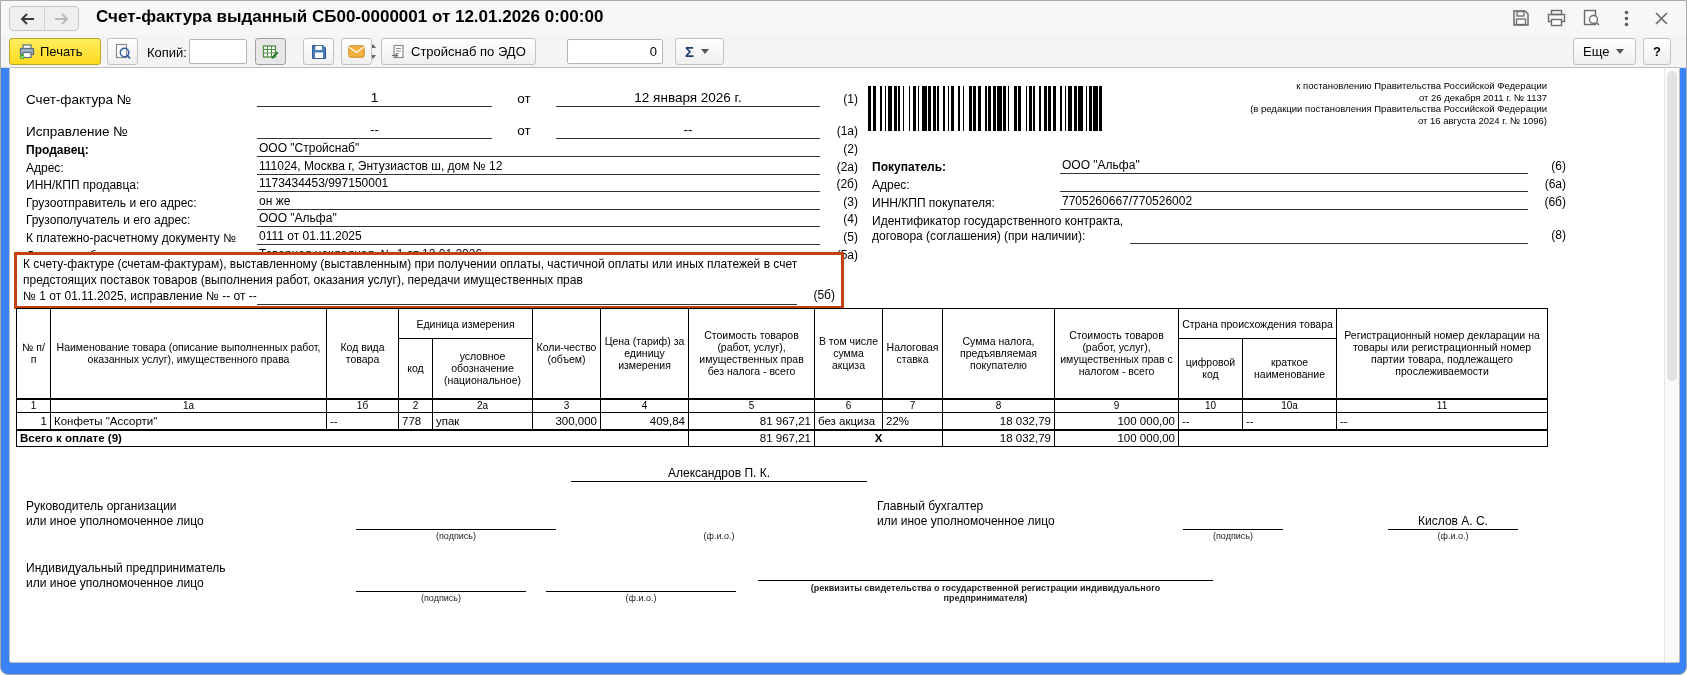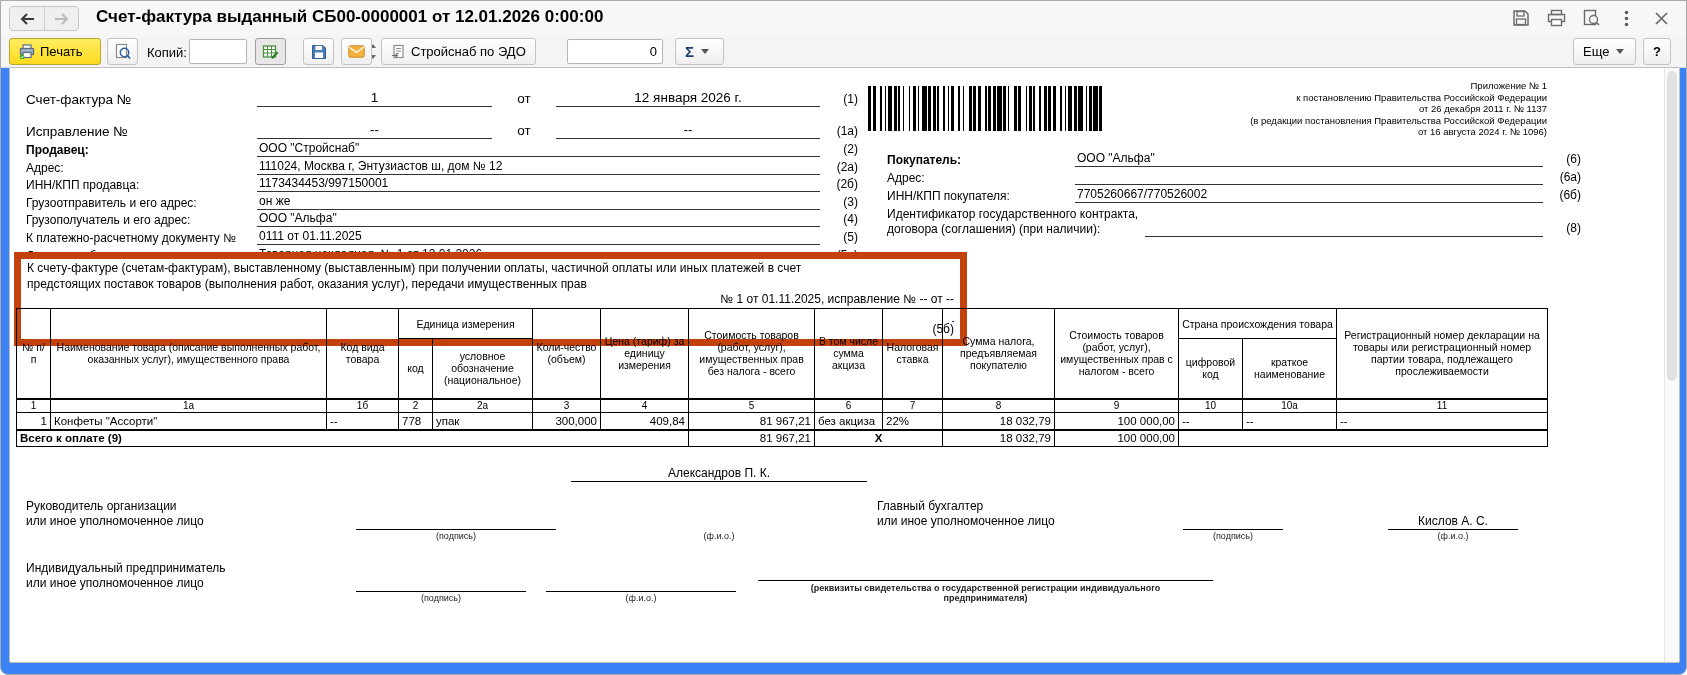--- a/index.html
+++ b/index.html
@@ -52,33 +52,33 @@
   .headrows { position:absolute; left:16px; top:22px; width:832px; }
   .hrow { display:flex; align-items:flex-end; font-size:13.5px; margin-bottom:15px; }
   .hlabel { width:231px; flex:none; }
   .hline { width:235px; flex:none; text-align:center; border-bottom:1px solid #333; padding-bottom:1px; }
   .hot { width:64px; flex:none; text-align:center; padding-bottom:1px; }
   .hline2 { flex:1; text-align:center; border-bottom:1px solid #333; padding-bottom:1px; }
   .fref { width:38px; flex:none; text-align:right; font-size:12px; padding-bottom:1px; }
 
   
   .fields-left  { position:absolute; left:16px;  top:74px;  width:832px; }
-  .fields-right { position:absolute; left:862px; top:84px;  width:694px;margin-left:15px; }
+  .fields-right { position:absolute; left:862px; top:91px;  width:694px; }
   .frow { display:flex; align-items:flex-end; font-size:12px; line-height:13px; margin-bottom:2.6px; }
   .fields-right .frow { margin-bottom:3.6px; }
   .flabel { width:231px; flex:none; }
   .fields-right .flabel { width:188px; }
   .flabel.bold { font-weight:bold; }
   .fline { flex:1; border-bottom:1px solid #333; padding:0 0 1px 2px; white-space:nowrap; overflow:hidden; min-height:14px; }
   .contract { display:flex; align-items:flex-end; font-size:12px; line-height:15px; margin-top:2px; }
   .contract-label { width:258px; flex:none; }
 
   
-  .advbox { position:absolute; left:4px; top:184px; width:953px; border:7px solid #c2410c; padding:2px 6px 1px 6px; font-size:12px; line-height:15.5px; background:#fff; }
-  .advline3 { display:flex; align-items:flex-end;flex-direction:column; }
+  .advbox { position:absolute; left:4px; top:184px; width:830px; border:3px solid #c2410c; padding:2px 6px 1px 6px; font-size:12px; line-height:15.5px; background:#fff; }
+  .advline3 { display:flex; align-items:flex-end; }
   .advline3 .fline { border-bottom:1px solid #333; }
 
   
   .inv-table { position:absolute; left:6px; top:240px; border-collapse:collapse; table-layout:fixed; width:1531px; }
   .inv-table th, .inv-table td { border:1px solid #000; font-weight:normal; text-align:center; vertical-align:middle; padding:1px 3px; overflow:hidden; }
   .inv-table thead th { font-size:10.5px; line-height:12px; }
   .th1 { height:30px; } .th2 { height:60px; }
   .tnum td { font-size:10px; height:14px; border-top:2px solid #000; padding:0 2px; }
   .tdata td { font-size:11.5px; height:17px; }
   .ttotal td { font-size:11.5px; height:17px; border-top:2px solid #000; }
@@ -242,21 +242,20 @@
       <i class="caret"></i>
     </div>
     <div class="btn btn-help">
       <span>?</span>
     </div>
   </div>
 
   <div class="doc">
 
     <div class="regnote">
-      <div>Приложение № 1</div>
       <div>к постановлению Правительства Российской Федерации</div>
       <div>от 26 декабря 2011 г. № 1137</div>
       <div>(в редакции постановления Правительства Российской Федерации</div>
       <div>от 16 августа 2024 г. № 1096)</div>
     </div>
 
     <div class="barcode"><i style="display:inline-block;height:45px;width:3px;background:#000"></i><i style="display:inline-block;height:45px;width:1.5px;background:transparent"></i><i style="display:inline-block;height:45px;width:3px;background:#000"></i><i style="display:inline-block;height:45px;width:4.5px;background:transparent"></i><i style="display:inline-block;height:45px;width:1.5px;background:#000"></i><i style="display:inline-block;height:45px;width:3px;background:transparent"></i><i style="display:inline-block;height:45px;width:1.5px;background:#000"></i><i style="display:inline-block;height:45px;width:1.5px;background:transparent"></i><i style="display:inline-block;height:45px;width:4.5px;background:#000"></i><i style="display:inline-block;height:45px;width:1.5px;background:transparent"></i><i style="display:inline-block;height:45px;width:3px;background:#000"></i><i style="display:inline-block;height:45px;width:1.5px;background:transparent"></i><i style="display:inline-block;height:45px;width:1.5px;background:#000"></i><i style="display:inline-block;height:45px;width:3px;background:transparent"></i><i style="display:inline-block;height:45px;width:1.5px;background:#000"></i><i style="display:inline-block;height:45px;width:4.5px;background:transparent"></i><i style="display:inline-block;height:45px;width:1.5px;background:#000"></i><i style="display:inline-block;height:45px;width:3px;background:transparent"></i><i style="display:inline-block;height:45px;width:3px;background:#000"></i><i style="display:inline-block;height:45px;width:1.5px;background:transparent"></i><i style="display:inline-block;height:45px;width:1.5px;background:#000"></i><i style="display:inline-block;height:45px;width:3px;background:transparent"></i><i style="display:inline-block;height:45px;width:4.5px;background:#000"></i><i style="display:inline-block;height:45px;width:1.5px;background:transparent"></i><i style="display:inline-block;height:45px;width:3px;background:#000"></i><i style="display:inline-block;height:45px;width:1.5px;background:transparent"></i><i style="display:inline-block;height:45px;width:3px;background:#000"></i><i style="display:inline-block;height:45px;width:1.5px;background:transparent"></i><i style="display:inline-block;height:45px;width:1.5px;background:#000"></i><i style="display:inline-block;height:45px;width:4.5px;background:transparent"></i><i style="display:inline-block;height:45px;width:1.5px;background:#000"></i><i style="display:inline-block;height:45px;width:3px;background:transparent"></i><i style="display:inline-block;height:45px;width:1.5px;background:#000"></i><i style="display:inline-block;height:45px;width:1.5px;background:transparent"></i><i style="display:inline-block;height:45px;width:3px;background:#000"></i><i style="display:inline-block;height:45px;width:4.5px;background:transparent"></i><i style="display:inline-block;height:45px;width:1.5px;background:#000"></i><i style="display:inline-block;height:45px;width:3px;background:transparent"></i><i style="display:inline-block;height:45px;width:1.5px;background:#000"></i><i style="display:inline-block;height:45px;width:4.5px;background:transparent"></i><i style="display:inline-block;height:45px;width:3px;background:#000"></i><i style="display:inline-block;height:45px;width:1.5px;background:transparent"></i><i style="display:inline-block;height:45px;width:3px;background:#000"></i><i style="display:inline-block;height:45px;width:1.5px;background:transparent"></i><i style="display:inline-block;height:45px;width:3px;background:#000"></i><i style="display:inline-block;height:45px;width:4.5px;background:transparent"></i><i style="display:inline-block;height:45px;width:1.5px;background:#000"></i><i style="display:inline-block;height:45px;width:1.5px;background:transparent"></i><i style="display:inline-block;height:45px;width:3px;background:#000"></i><i style="display:inline-block;height:45px;width:1.5px;background:transparent"></i><i style="display:inline-block;height:45px;width:3px;background:#000"></i><i style="display:inline-block;height:45px;width:1.5px;background:transparent"></i><i style="display:inline-block;height:45px;width:4.5px;background:#000"></i><i style="display:inline-block;height:45px;width:1.5px;background:transparent"></i><i style="display:inline-block;height:45px;width:3px;background:#000"></i><i style="display:inline-block;height:45px;width:1.5px;background:transparent"></i><i style="display:inline-block;height:45px;width:1.5px;background:#000"></i><i style="display:inline-block;height:45px;width:4.5px;background:transparent"></i><i style="display:inline-block;height:45px;width:3px;background:#000"></i><i style="display:inline-block;height:45px;width:1.5px;background:transparent"></i><i style="display:inline-block;height:45px;width:3px;background:#000"></i><i style="display:inline-block;height:45px;width:4.5px;background:transparent"></i><i style="display:inline-block;height:45px;width:1.5px;background:#000"></i><i style="display:inline-block;height:45px;width:1.5px;background:transparent"></i><i style="display:inline-block;height:45px;width:3px;background:#000"></i><i style="display:inline-block;height:45px;width:1.5px;background:transparent"></i><i style="display:inline-block;height:45px;width:1.5px;background:#000"></i><i style="display:inline-block;height:45px;width:4.5px;background:transparent"></i><i style="display:inline-block;height:45px;width:1.5px;background:#000"></i><i style="display:inline-block;height:45px;width:3px;background:transparent"></i><i style="display:inline-block;height:45px;width:3px;background:#000"></i><i style="display:inline-block;height:45px;width:1.5px;background:transparent"></i><i style="display:inline-block;height:45px;width:3px;background:#000"></i><i style="display:inline-block;height:45px;width:1.5px;background:transparent"></i><i style="display:inline-block;height:45px;width:3px;background:#000"></i><i style="display:inline-block;height:45px;width:4.5px;background:transparent"></i><i style="display:inline-block;height:45px;width:1.5px;background:#000"></i><i style="display:inline-block;height:45px;width:3px;background:transparent"></i><i style="display:inline-block;height:45px;width:1.5px;background:#000"></i><i style="display:inline-block;height:45px;width:1.5px;background:transparent"></i><i style="display:inline-block;height:45px;width:4.5px;background:#000"></i><i style="display:inline-block;height:45px;width:1.5px;background:transparent"></i><i style="display:inline-block;height:45px;width:3px;background:#000"></i><i style="display:inline-block;height:45px;width:1.5px;background:transparent"></i><i style="display:inline-block;height:45px;width:4.5px;background:#000"></i><i style="display:inline-block;height:45px;width:3px;background:transparent"></i><i style="display:inline-block;height:45px;width:1.5px;background:#000"></i><i style="display:inline-block;height:45px;width:1.5px;background:transparent"></i><i style="display:inline-block;height:45px;width:3px;background:#000"></i><i style="display:inline-block;height:45px;width:1.5px;background:transparent"></i><i style="display:inline-block;height:45px;width:4.5px;background:#000"></i><i style="display:inline-block;height:45px;width:1.5px;background:transparent"></i><i style="display:inline-block;height:45px;width:3px;background:#000"></i></div>
 
     <div class="headrows">
       <div class="hrow">

